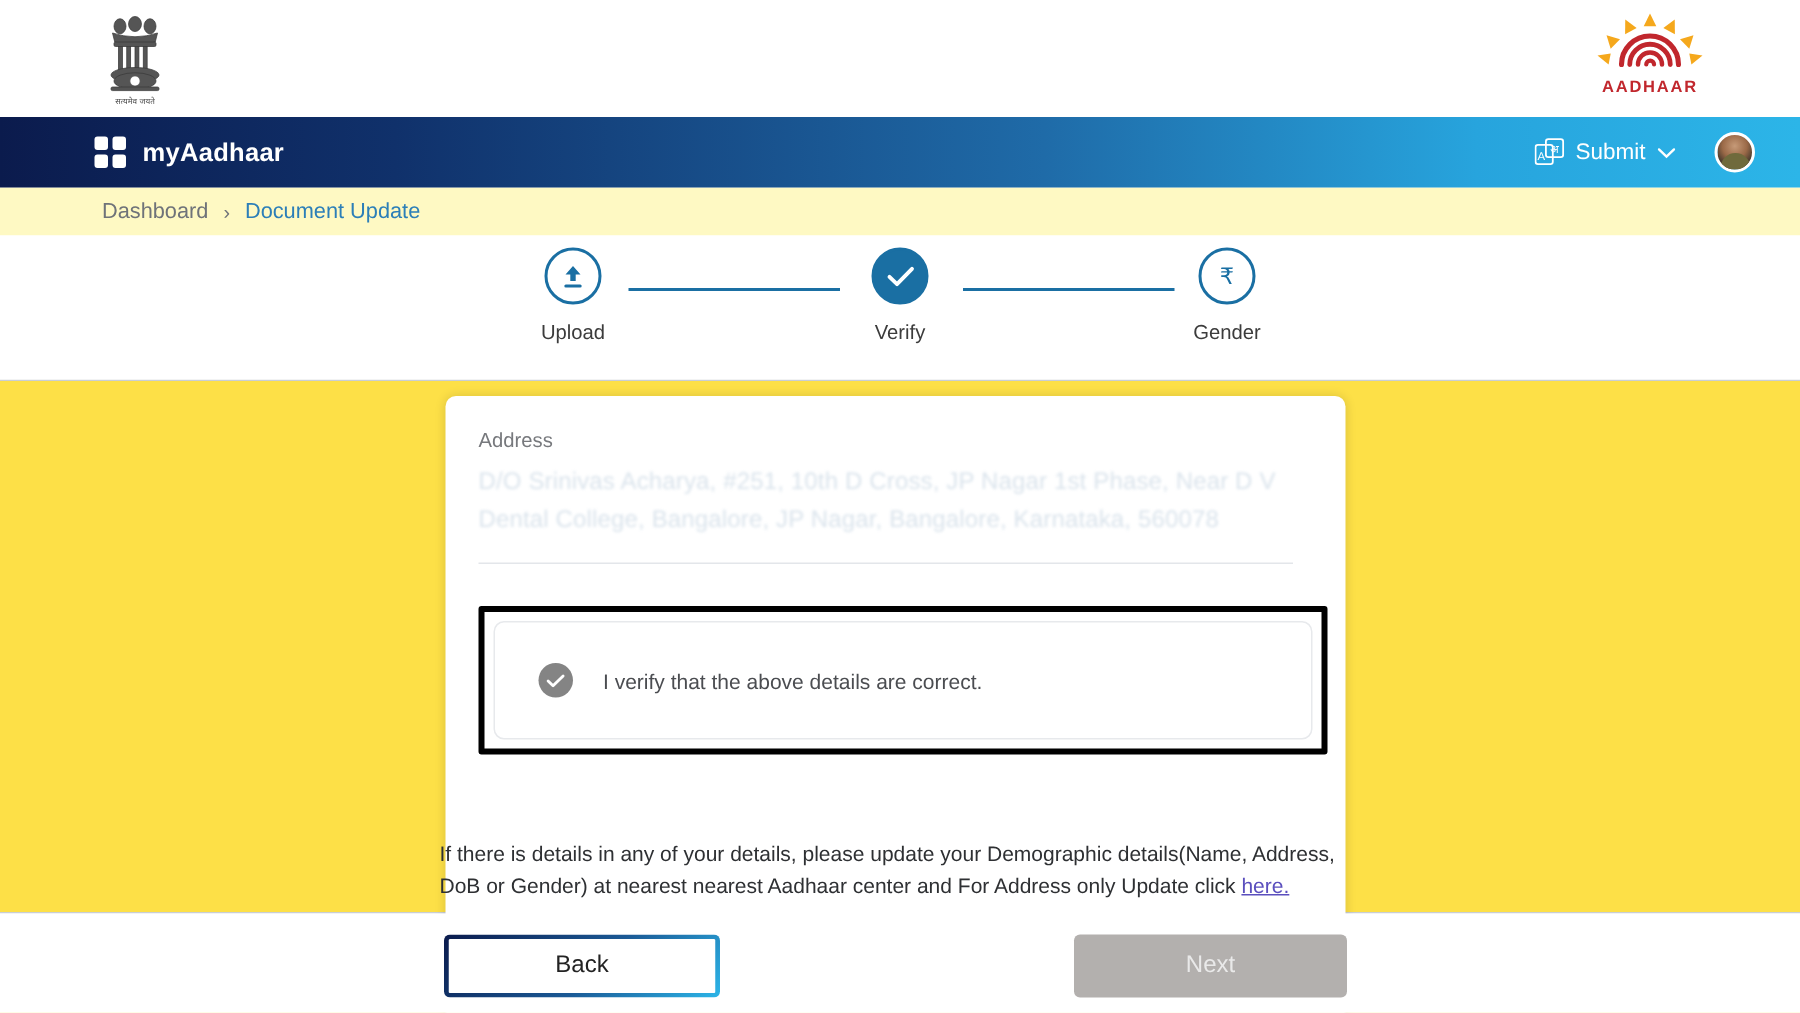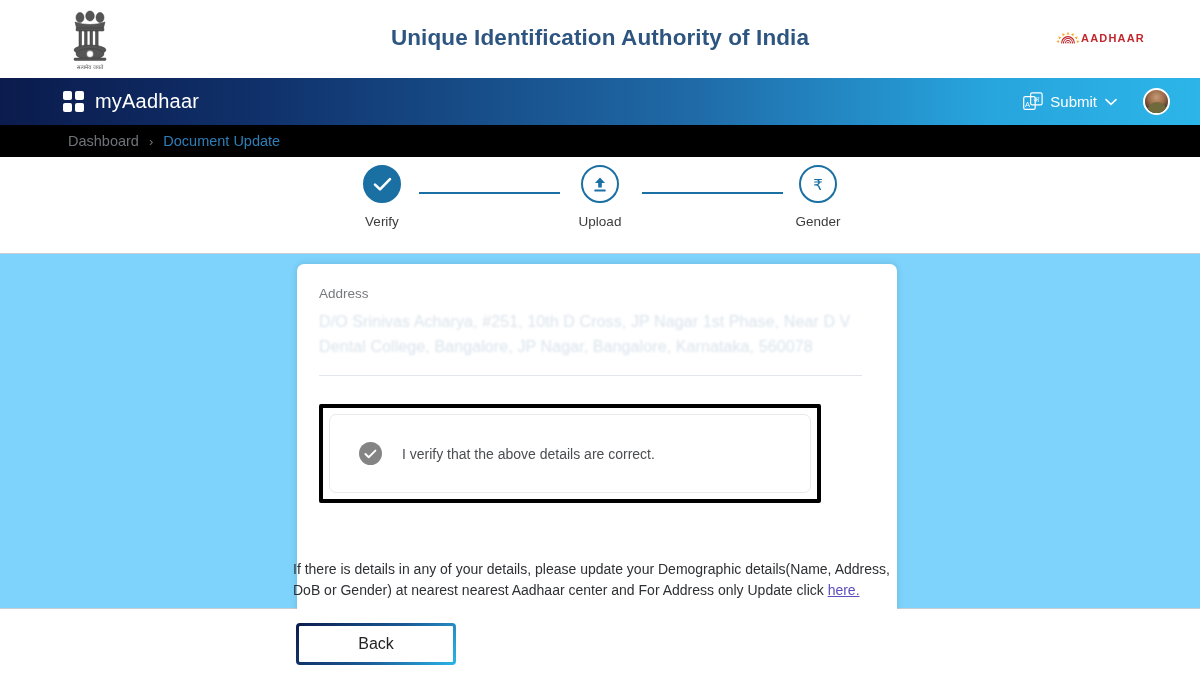--- a/index.html
+++ b/index.html
@@ -27,21 +27,21 @@
     position:absolute; left:0; right:0; top:25px;
     text-align:center;
     font-size:22.5px;
     font-weight:bold;
     color:#2d5580;
     letter-spacing:.1px;
   }
   .aadhaar-logo{
     position:absolute; right:55px; top:8px;
     width:90px; height:62px;
-    display:flex; flex-direction:row; align-items:center; justify-content:flex-start;
+    display:flex; flex-direction:column; align-items:center; justify-content:flex-start;
   }
   .aadhaar-word{
     font-size:11px; font-weight:bold; color:#c1272d;
     letter-spacing:1.2px; margin-top:-2px;
   }
 
   
   .navbar{
     position:relative;
     height:47px;
@@ -53,21 +53,21 @@
     margin-left:63px;
   }
   .grid-icon{
     display:grid;
     grid-template-columns:9px 9px;
     grid-template-rows:9px 9px;
     gap:3px;
   }
   .grid-icon i{ display:block; background:#fff; border-radius:2px; }
   .brand-name{
-    color:#fff; font-size:20px; font-weight:normal; letter-spacing:.2px;
+    color:#fff; font-size:17px; font-weight:bold; letter-spacing:.2px;
   }
   .nav-right{
     margin-left:auto; margin-right:30px;
     display:flex; align-items:center; gap:26px;
   }
   .lang-group{
     display:flex; align-items:center; gap:7px;
     color:#fff; font-size:15px;
   }
   .lang-icon{ width:20px; height:19px; position:relative; }
@@ -84,21 +84,21 @@
     width:20px; height:11px; border-radius:10px 10px 0 0;
     background:#6f6a3c;
   }
 
   
   .breadcrumb{
     height:32px;
     display:flex; align-items:center; gap:10px;
     padding-left:68px;
     font-size:14.5px;
-    background:#000000;
+    background:#fef9c3;
   }
   .crumb-muted{ color:#6f7379; }
   .crumb-sep{ color:#6f7379; font-size:13px; }
   .crumb-active{ color:#2c7fb8;text-align:center; }
 
   
   .stepper-zone{
     height:96px;
     background:#fff;
     position:relative;
@@ -144,21 +144,21 @@
   .rule{
     height:1px;
     background:#c9ced4;
     width:100%;
   }
 
   
   .content{
     position:relative;
     height:354px;
-    background:#7dd3fc;
+    background:#fde047;
   }
   .card{
     position:absolute;
     left:297px; top:10px;
     width:600px; height:537px;
     background:#fff;
     border-radius:7px;
     box-shadow:0 0 7px rgba(0,0,0,.14);
     padding:22px 22px 0 22px;
   }
@@ -181,21 +181,21 @@
     height:1px;
     background:#e3e6ea;
     width:543px;
   }
 
   .verify-outline{
     margin-top:28px;
     border:4px solid #000000;
     border-radius:2px;
     padding:6px;
-    width:502px;
+    width:566px;
   }
   .verify-box{
     border:1px solid #e7e9ec;
     border-radius:7px;
     height:79px;
     display:flex; align-items:center;
     padding-left:29px;
     gap:20px;
     background:#fff;
   }
@@ -225,21 +225,21 @@
 
   
   .footer{
     height:70px;
     background:#fff;
     position:relative;
   }
   .btn-back{
     position:absolute;
     left:296px; top:14px;
-    width:160px; height:42px;
+    width:184px; height:42px;
     border-radius:4px;
     background:
       linear-gradient(#fff,#fff) padding-box,
       linear-gradient(135deg,#0b1b4d 0%, #1b5a96 55%, #2cb5e8 100%) border-box;
     border:3px solid transparent;
     display:flex; align-items:center; justify-content:center;
     font-size:16px;
     color:#232323;
     cursor:pointer;
   }
@@ -275,21 +275,20 @@
         <rect x="33.5" y="25" width="2.6" height="16"></rect>
         <ellipse cx="28" cy="44" rx="16" ry="5"></ellipse>
         <ellipse cx="28" cy="48" rx="14" ry="5.5"></ellipse>
         <circle cx="28" cy="48" r="3.4" fill="#fff" stroke="#555"></circle>
         <rect x="12" y="52" width="32" height="2.4" rx="1"></rect>
       </g>
       <text x="28" y="63" font-size="5.4" fill="#4a4a4a" text-anchor="middle" font-family="DejaVu Sans, sans-serif">सत्यमेव जयते</text>
     </svg>
   </div>
 
-  <div class="site-title">Unique Identification Authority of India</div>
 
   <div class="aadhaar-logo">
     <svg width="78" height="46" viewBox="0 0 78 46" aria-hidden="true">
       <g fill="#f5a81c">
         <path d="M39 1 l4.2 8.5 -8.4 0 z"></path>
         <path d="M22.5 5 l7.6 5.6 -7.7 4.2 z"></path>
         <path d="M55.5 5 l-7.6 5.6 7.7 4.2 z"></path>
         <path d="M10 15.5 l9 2.6 -6.2 6.4 z"></path>
         <path d="M68 15.5 l-9 2.6 6.2 6.4 z"></path>
         <path d="M4 29 l8.8 -1.4 -1.4 7.4 z"></path>
@@ -343,36 +342,36 @@
   <span class="crumb-sep">›</span>
   <span class="crumb-active">Document Update</span>
 </div>
 
 <div class="stepper-zone">
   <div class="stepper">
     <div class="step-line line-1"></div>
     <div class="step-line line-2"></div>
 
     <div class="step">
-      <div class="step-circle done">
-        <svg width="19" height="15" viewBox="0 0 19 15" aria-hidden="true">
-          <path d="M2 7.6 L7 12.4 L17 2.2" fill="none" stroke="#fff" stroke-width="2.6" stroke-linecap="round" stroke-linejoin="round"></path>
-        </svg>
-      </div>
-      <div class="step-label">Verify</div>
-    </div>
-
-    <div class="step">
       <div class="step-circle">
         <svg width="18" height="19" viewBox="0 0 18 19" aria-hidden="true">
           <path d="M9 2.4 L14 8 L10.8 8 L10.8 12.4 L7.2 12.4 L7.2 8 L4 8 Z" fill="#1a6fa3"></path>
           <rect x="3.2" y="14.6" width="11.6" height="2" rx="1" fill="#1a6fa3"></rect>
         </svg>
       </div>
       <div class="step-label">Upload</div>
+    </div>
+
+    <div class="step">
+      <div class="step-circle done">
+        <svg width="19" height="15" viewBox="0 0 19 15" aria-hidden="true">
+          <path d="M2 7.6 L7 12.4 L17 2.2" fill="none" stroke="#fff" stroke-width="2.6" stroke-linecap="round" stroke-linejoin="round"></path>
+        </svg>
+      </div>
+      <div class="step-label">Verify</div>
     </div>
 
     <div class="step">
       <div class="step-circle">
         <svg width="18" height="20" viewBox="0 0 18 20" aria-hidden="true">
           <text x="9" y="15.6" font-size="15" fill="#1a6fa3" text-anchor="middle" font-family="DejaVu Sans, sans-serif">₹</text>
         </svg>
       </div>
       <div class="step-label">Gender</div>
     </div>
@@ -402,13 +401,14 @@
 
   <div class="disclaimer">
     <span>If there is details in any of your details, please update your Demographic details(Name, Address, DoB or Gender) at nearest nearest Aadhaar center and For Address only Update click </span><a class="here-link" href="#">here.</a>
   </div>
 </div>
 
 <div class="rule"></div>
 
 <div class="footer">
   <div class="btn-back">Back</div>
+  <div class="btn-next">Next</div>
 </div>
 
 </body></html>

